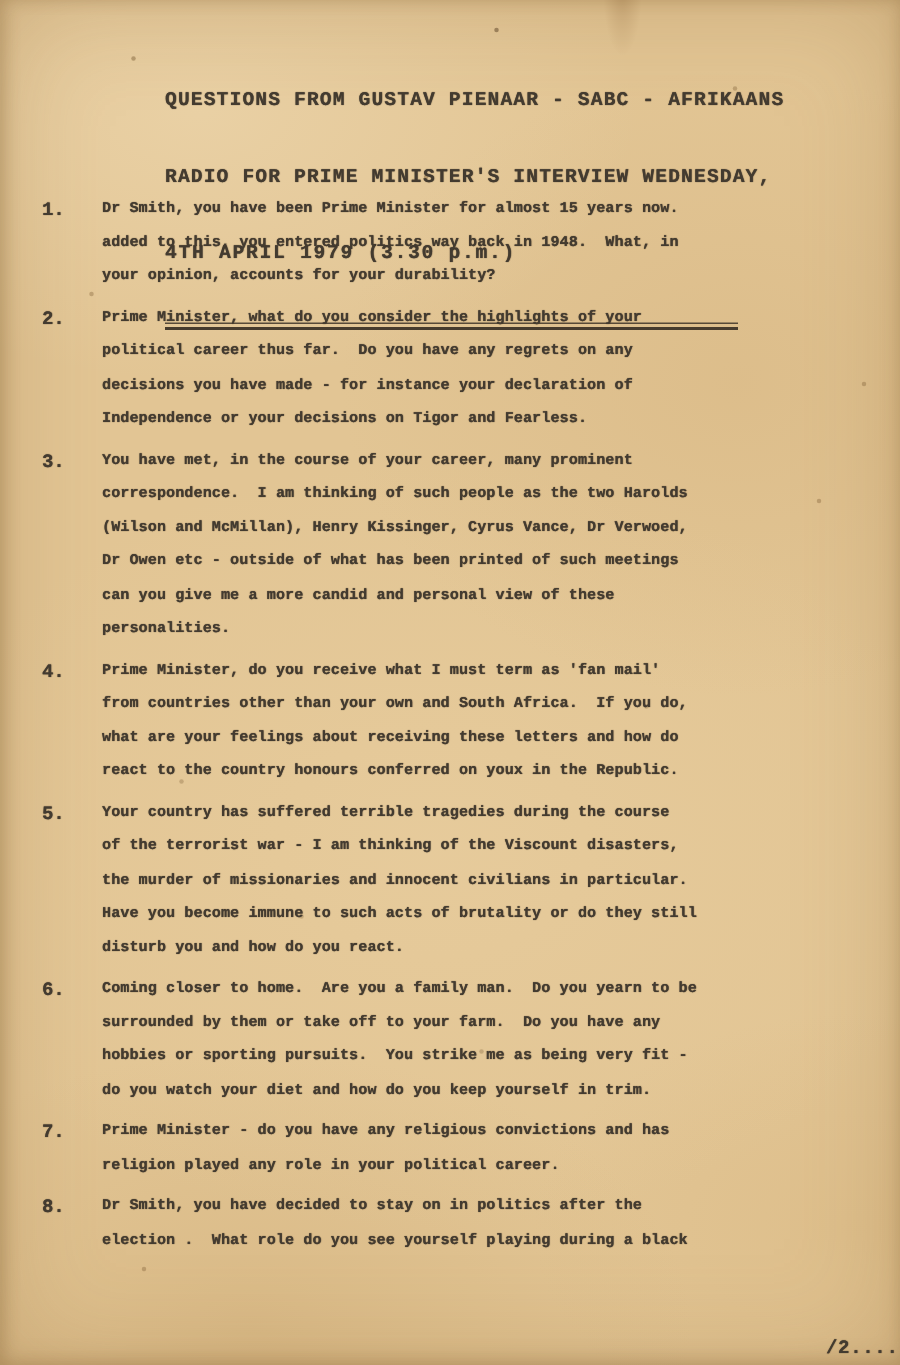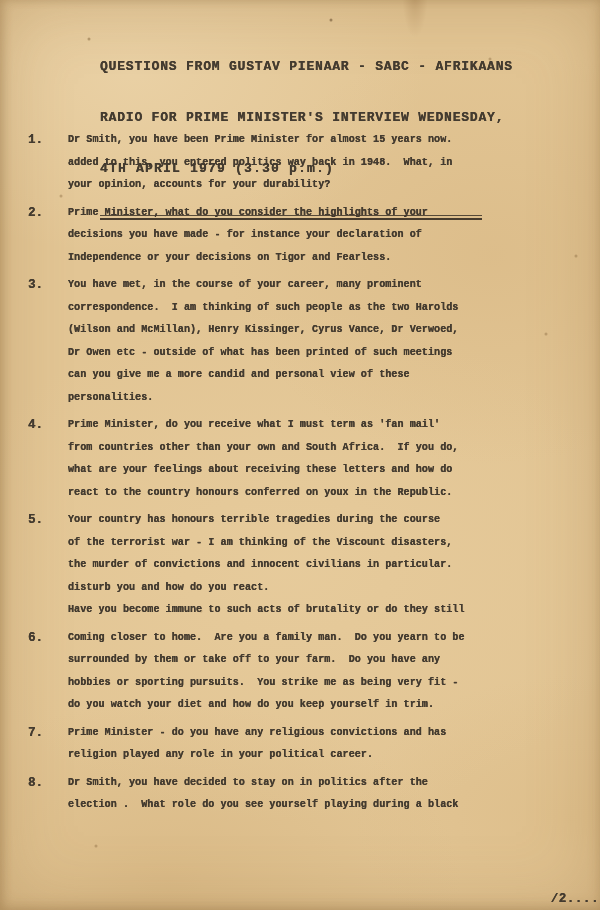--- a/index.html
+++ b/index.html
@@ -22,21 +22,21 @@
       inset 3px 0 10px rgba(120,85,40,0.22),
       inset 0 -4px 14px rgba(120,85,40,0.18);
     color:#433b30;
   }
   .ink{
     font-weight:700;
     text-shadow:0 0 0.6px rgba(62,52,40,0.85), 0.3px 0.3px 0.5px rgba(62,52,40,0.45);
   }
   
   .doc-header{
-    position:absolute;top:24px;left:100px;width:428px;
+    position:absolute;top:24px;left:110px;width:428px;
     font-size:13px;line-height:17px;letter-spacing:0.8px;
     white-space:pre;
   }
   .h-line3{letter-spacing:1.2px;}
   .underline{
     margin-top:4px;width:382px;height:5px;
     background:linear-gradient(to bottom,
       rgba(62,52,40,0.85) 0, rgba(62,52,40,0.85) 1px,
       transparent 1px, transparent 3px,
       rgba(62,52,40,0.95) 3px, rgba(62,52,40,0.95) 5px);
@@ -95,20 +95,21 @@
         <div class="qtext">
           <div class="qline">Dr Smith, you have been Prime Minister for almost 15 years now.</div>
           <div class="qline">added to this, you entered politics way back in 1948.  What, in</div>
           <div class="qline">your opinion, accounts for your durability?</div>
         </div>
       </div>
       <div class="question">
         <div class="qnum">2.</div>
         <div class="qtext">
           <div class="qline">Prime Minister, what do you consider the highlights of your</div>
+          <div class="qline">political career thus far.  Do you have any regrets on any</div>
           <div class="qline">decisions you have made - for instance your declaration of</div>
           <div class="qline">Independence or your decisions on Tigor and Fearless.</div>
         </div>
       </div>
       <div class="question">
         <div class="qnum">3.</div>
         <div class="qtext">
           <div class="qline">You have met, in the course of your career, many prominent</div>
           <div class="qline">correspondence.  I am thinking of such people as the two Harolds</div>
           <div class="qline">(Wilson and McMillan), Henry Kissinger, Cyrus Vance, Dr Verwoed,</div>
@@ -122,25 +123,25 @@
         <div class="qtext">
           <div class="qline">Prime Minister, do you receive what I must term as 'fan mail'</div>
           <div class="qline">from countries other than your own and South Africa.  If you do,</div>
           <div class="qline">what are your feelings about receiving these letters and how do</div>
           <div class="qline">react to the country honours conferred on youx in the Republic.</div>
         </div>
       </div>
       <div class="question">
         <div class="qnum">5.</div>
         <div class="qtext">
-          <div class="qline">Your country has honours terrible tragedies during the course</div>
+          <div class="qline">Your country has suffered terrible tragedies during the course</div>
           <div class="qline">of the terrorist war - I am thinking of the Viscount disasters,</div>
-          <div class="qline">the murder of convictions and innocent civilians in particular.</div>
+          <div class="qline">the murder of missionaries and innocent civilians in particular.</div>
+          <div class="qline">Have you become immune to such acts of brutality or do they still</div>
           <div class="qline">disturb you and how do you react.</div>
-          <div class="qline">Have you become immune to such acts of brutality or do they still</div>
         </div>
       </div>
       <div class="question">
         <div class="qnum">6.</div>
         <div class="qtext">
           <div class="qline">Coming closer to home.  Are you a family man.  Do you yearn to be</div>
           <div class="qline">surrounded by them or take off to your farm.  Do you have any</div>
           <div class="qline">hobbies or sporting pursuits.  You strike me as being very fit -</div>
           <div class="qline">do you watch your diet and how do you keep yourself in trim.</div>
         </div>

